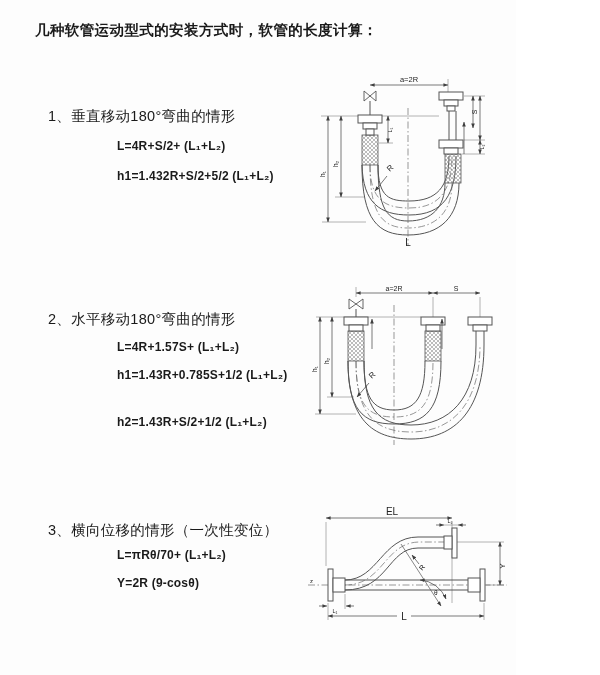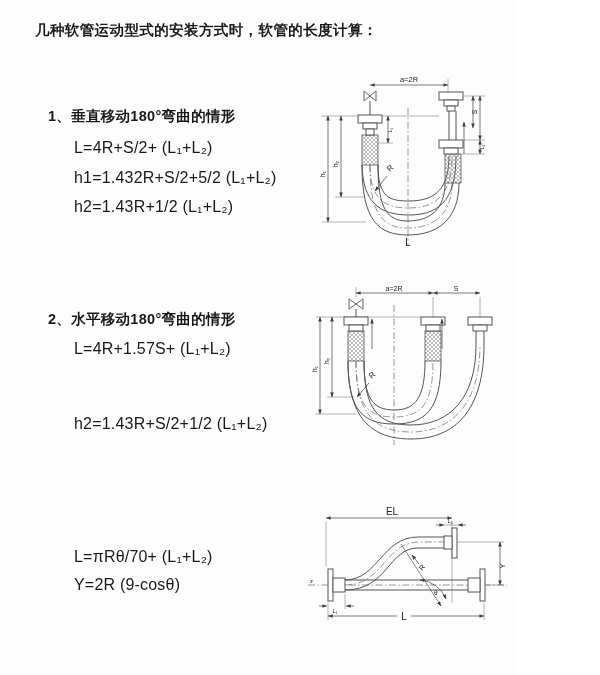--- a/index.html
+++ b/index.html
@@ -3,41 +3,42 @@
 <meta charset="utf-8">
 <style>
   html,body{margin:0;padding:0;}
   body{
     width:600px;height:675px;background:#ffffff;
     font-family:"Liberation Sans","DejaVu Sans",sans-serif;
     color:#1a1a1a;
   }
   .page{position:relative;width:516px;height:675px;background:#fdfdfd;overflow:hidden;}
   .title{position:absolute;left:35px;top:21px;font-size:14.5px;font-weight:700;letter-spacing:.4px;}
-  .heading{position:absolute;font-size:14.5px;font-weight:700;letter-spacing:.3px;}
-  .formula{position:absolute;font-size:16px;font-weight:400;letter-spacing:.2px;}
+  .heading{position:absolute;font-size:14.5px;font-weight:400;letter-spacing:.3px;}
+  .formula{position:absolute;font-size:12px;font-weight:700;letter-spacing:.2px;margin-left:43px;}
   svg{position:absolute;}
   svg text{font-family:"Liberation Sans","DejaVu Sans",sans-serif;fill:#222;}
 </style>
 </head>
 <body>
 
 <div class="page">
 
   <div class="title">几种软管运动型式的安装方式时，软管的长度计算：</div>
 
   <div class="heading" style="left:48px;top:107px">1、垂直移动180°弯曲的情形</div>
   <div class="formula" style="left:74px;top:139px">L=4R+S/2+ (L₁+L₂)</div>
   <div class="formula" style="left:74px;top:169px">h1=1.432R+S/2+5/2 (L₁+L₂)</div>
-  <div class="formula" style="left:74px;top:198px">h2=1.43R+1/2 (L₁+L₂)</div>
 
   <div class="heading" style="left:48px;top:310px">2、水平移动180°弯曲的情形</div>
   <div class="formula" style="left:74px;top:340px">L=4R+1.57S+ (L₁+L₂)</div>
+  <div class="formula" style="left:74px;top:368px">h1=1.43R+0.785S+1/2 (L₁+L₂)</div>
   <div class="formula" style="left:74px;top:415px">h2=1.43R+S/2+1/2 (L₁+L₂)</div>
 
+  <div class="heading" style="left:48px;top:521px">3、横向位移的情形（一次性变位）</div>
   <div class="formula" style="left:74px;top:548px">L=πRθ/70+ (L₁+L₂)</div>
   <div class="formula" style="left:74px;top:576px">Y=2R (9-cosθ)</div>
 
   <svg style="left:308px;top:70px" width="252" height="196" viewBox="0 0 252 196">
     <defs>
       <marker id="ah1" viewBox="0 0 8 6" refX="7.5" refY="3" markerWidth="7" markerHeight="5.5" orient="auto-start-reverse">
         <path d="M0,0L8,3L0,6Z" fill="#3f3f3f"></path>
       </marker>
       <pattern id="br1" width="4" height="4" patternUnits="userSpaceOnUse">
         <path d="M0,0L4,4M4,0L0,4" stroke="#7a7a7a" stroke-width="0.5"></path>

